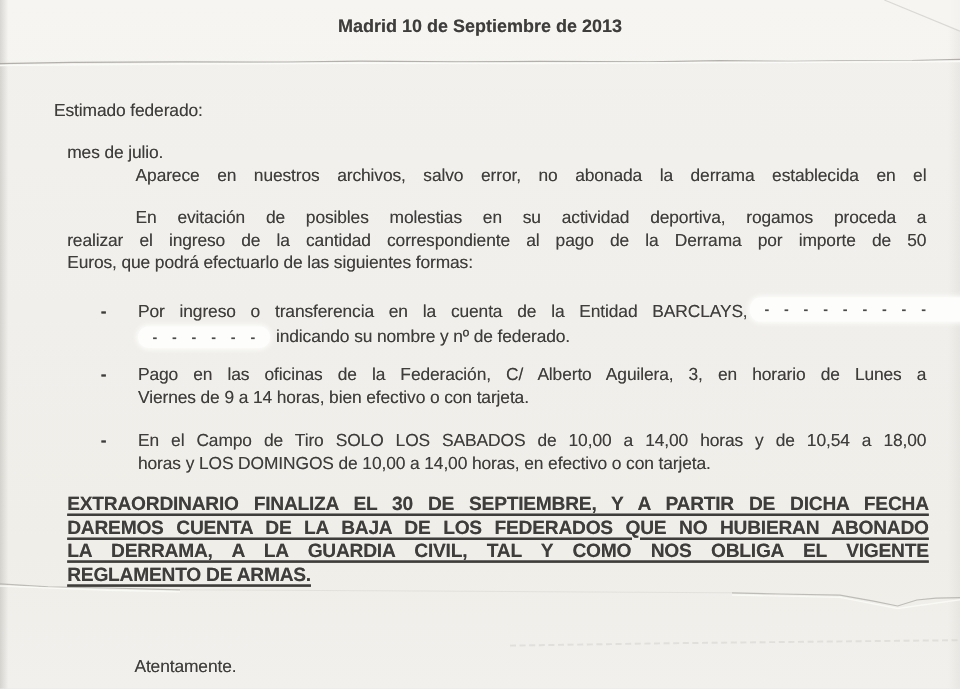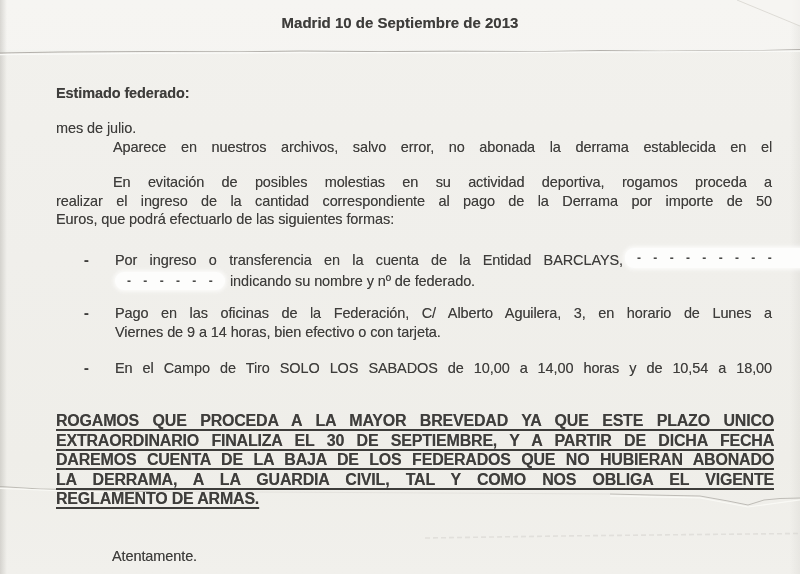--- a/index.html
+++ b/index.html
@@ -50,21 +50,21 @@
     <path d="M0,486.5 L40,489 L90,490 L150,491.5" fill="none" stroke="#b2afa9" stroke-width="1" opacity="0.8"></path>
     <path d="M150,491.5 L350,492.5 L610,494" fill="none" stroke="#b9b6b0" stroke-width="0.8" opacity="0.25"></path>
     <path d="M610,494 L650,495 L700,496 L728,501 L748,505 L764,500 L780,498.5 L800,498" fill="none" stroke="#aeaba5" stroke-width="1" opacity="0.75"></path>
     <path d="M0,488.3 L90,491.8 L150,493.2 M610,495.8 L700,497.8 L748,507 L800,499.8" fill="none" stroke="#fbfbf8" stroke-width="1.2" opacity="0.8"></path>
 
     <path d="M425,538 L560,536 L700,534.5 L800,533.5" fill="none" stroke="#cfcdc7" stroke-width="1.6" opacity="0.45" stroke-dasharray="5,3"></path>
   </svg>
 
   <div class="abs txt date" style="top:14px;">Madrid 10 de Septiembre de 2013</div>
 
-  <div class="abs txt body-line" style="left:56px; top:84px;font-weight:bold;">Estimado federado:</div>
+  <div class="abs txt body-line" style="left:45px; top:84px;">Estimado federado:</div>
 
   <div class="abs para" style="top:119px;">
     <div class="txt body-line">mes de julio.</div>
     <div class="txt body-line just indent">Aparece en nuestros archivos, salvo error, no abonada la derrama establecida en el</div>
   </div>
 
   <div class="abs para" style="top:173px;">
     <div class="txt body-line just indent">En evitación de posibles molestias en su actividad deportiva, rogamos proceda a</div>
     <div class="txt body-line just">realizar el ingreso de la cantidad correspondiente al pago de la Derrama por importe de 50</div>
     <div class="txt body-line">Euros, que podrá efectuarlo de las siguientes formas:</div>
@@ -84,24 +84,24 @@
 
   <div class="abs txt bullet-marker" style="top:304px;">-</div>
   <div class="abs bullet-text" style="top:304px;">
     <div class="txt body-line just">Pago en las oficinas de la Federación, C/ Alberto Aguilera, 3, en horario de Lunes a</div>
     <div class="txt body-line">Viernes de 9 a 14 horas, bien efectivo o con tarjeta.</div>
   </div>
 
   <div class="abs txt bullet-marker" style="top:359px;">-</div>
   <div class="abs bullet-text" style="top:359px;">
     <div class="txt body-line just">En el Campo de Tiro SOLO LOS SABADOS de 10,00 a 14,00 horas y de 10,54 a 18,00</div>
+    <div class="txt body-line">horas y LOS DOMINGOS de 10,00 a 14,00 horas, en efectivo o con tarjeta.</div>
   </div>
 
   <div class="abs warn" style="top:411px;">
-    <div class="txt warn-line just">ROGAMOS QUE PROCEDA A LA MAYOR BREVEDAD YA QUE ESTE PLAZO UNICO</div>
     <div class="txt warn-line just">EXTRAORDINARIO FINALIZA EL 30 DE SEPTIEMBRE, Y A PARTIR DE DICHA FECHA</div>
     <div class="txt warn-line just">DAREMOS CUENTA DE LA BAJA DE LOS FEDERADOS QUE NO HUBIERAN ABONADO</div>
     <div class="txt warn-line just">LA DERRAMA, A LA GUARDIA CIVIL, TAL Y COMO NOS OBLIGA EL VIGENTE</div>
     <div class="txt warn-line">REGLAMENTO DE ARMAS.</div>
   </div>
 
   <div class="abs txt body-line" style="left:112px; top:547px;">Atentamente.</div>
 
 </div>
 

